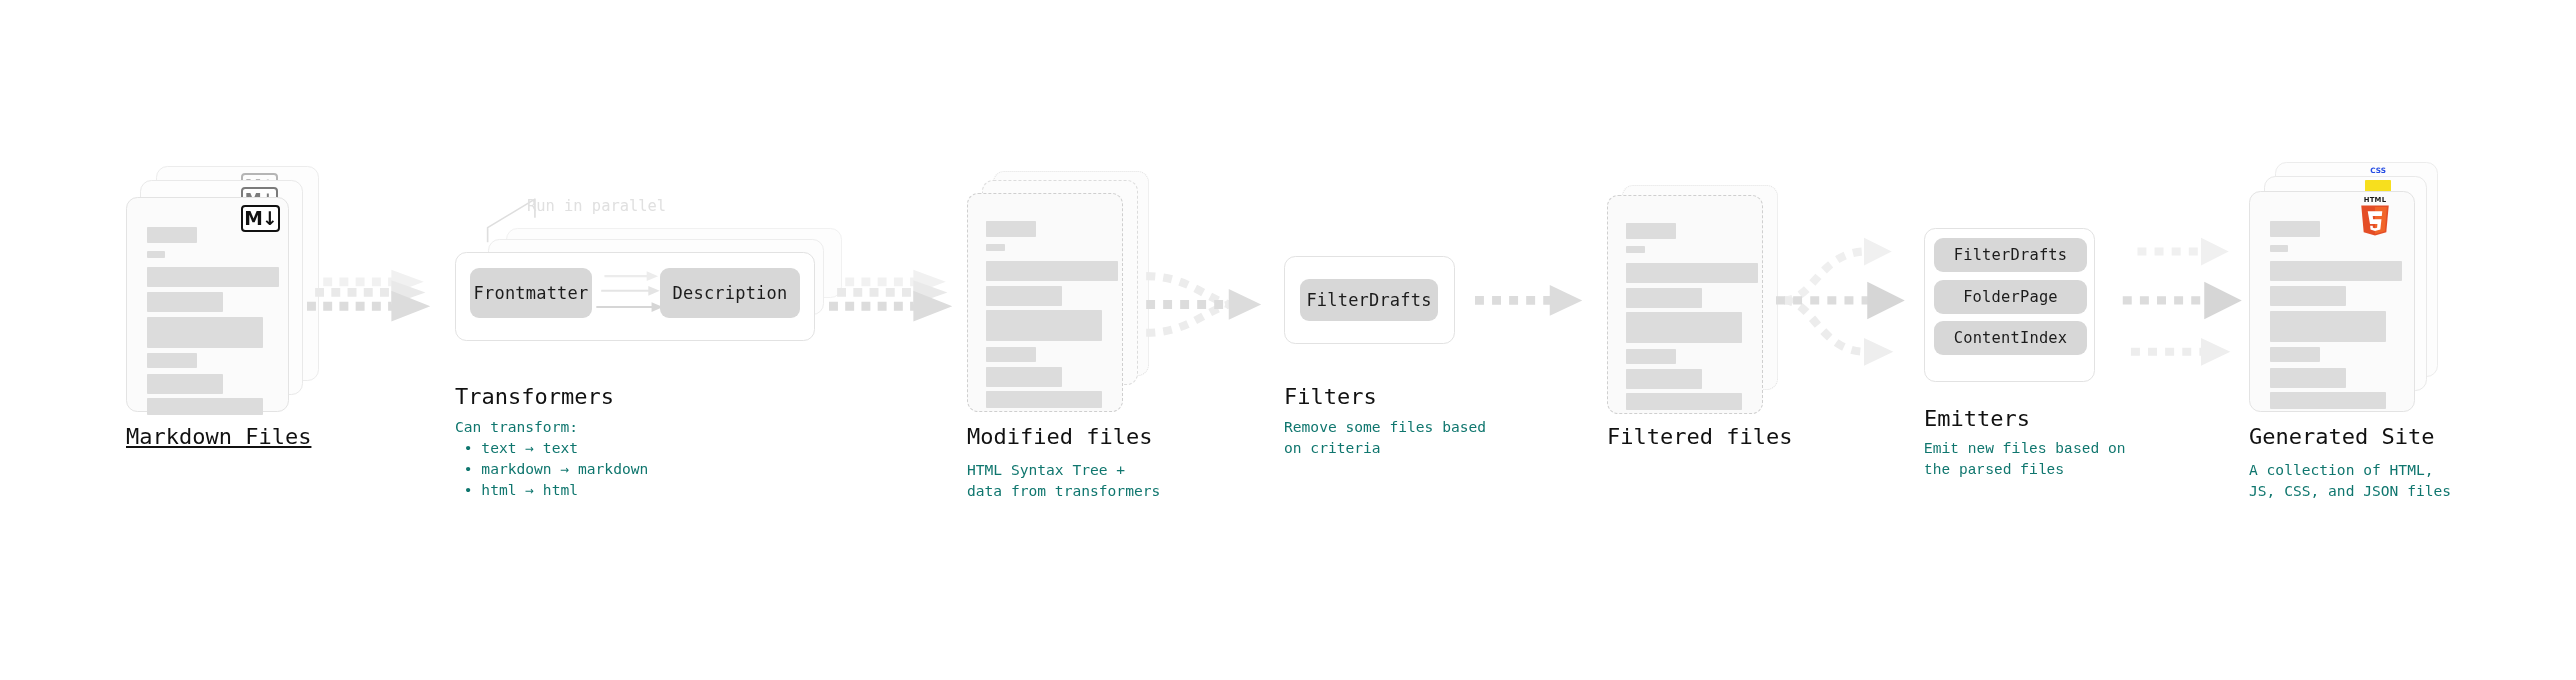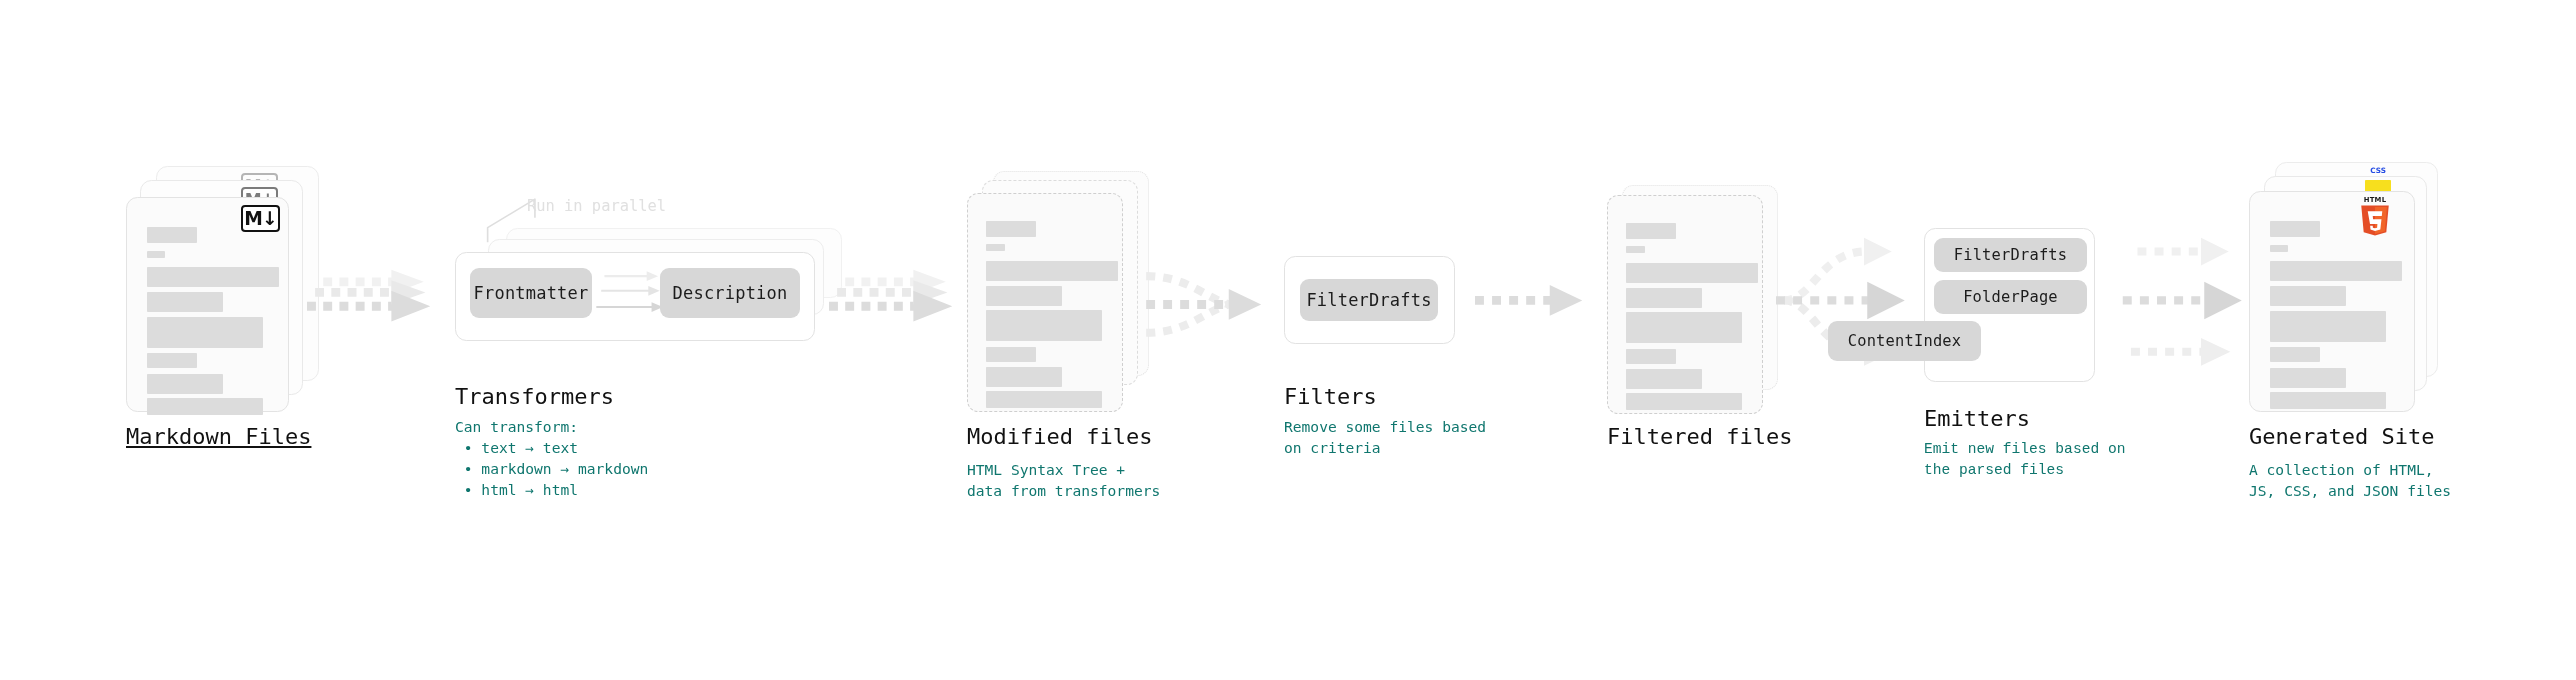--- a/index.html
+++ b/index.html
@@ -225,21 +225,21 @@
     </g>
     <polygon points="108,18 142,35 108,52" fill="#f0f0f0"></polygon>
     <polygon points="112,72 158,95 112,118" fill="#d6d6d6"></polygon>
     <polygon points="108,141 144,158 108,175" fill="#eeeeee"></polygon>
   </svg>
 
   <div class="node">
     <div class="pbox" style="left:1924px;top:228px;width:171px;height:154px;"></div>
     <div class="chip" style="left:1934px;top:238px;width:153px;height:34px;font-size:15.4px;">FilterDrafts</div>
     <div class="chip" style="left:1934px;top:280px;width:153px;height:34px;font-size:15.4px;">FolderPage</div>
-    <div class="chip" style="left:1828px;top:321px;width:153px;height:40px;font-size:15.4px;">ContentIndex</div>
+    <div class="chip" style="left:1934px;top:321px;width:153px;height:34px;font-size:15.4px;">ContentIndex</div>
     <div class="title" style="left:1924px;top:406px;">Emitters</div>
     <div class="sub" style="left:1924px;top:439px;font-family:Liberation Mono, monospace;">Emit new files based on
 the parsed files</div>
   </div>
 
   <svg style="left:2113px;top:223px;width:163px;height:163px;" width="163" height="163" viewBox="0 0 200 200">
     <g stroke-width="10" stroke-dasharray="11 10" fill="none">
       <line x1="30" y1="35" x2="112" y2="35" stroke="#f0f0f0"></line>
       <line x1="12" y1="95" x2="118" y2="95" stroke="#dcdcdc"></line>
       <line x1="22" y1="158" x2="112" y2="158" stroke="#ededed"></line>

